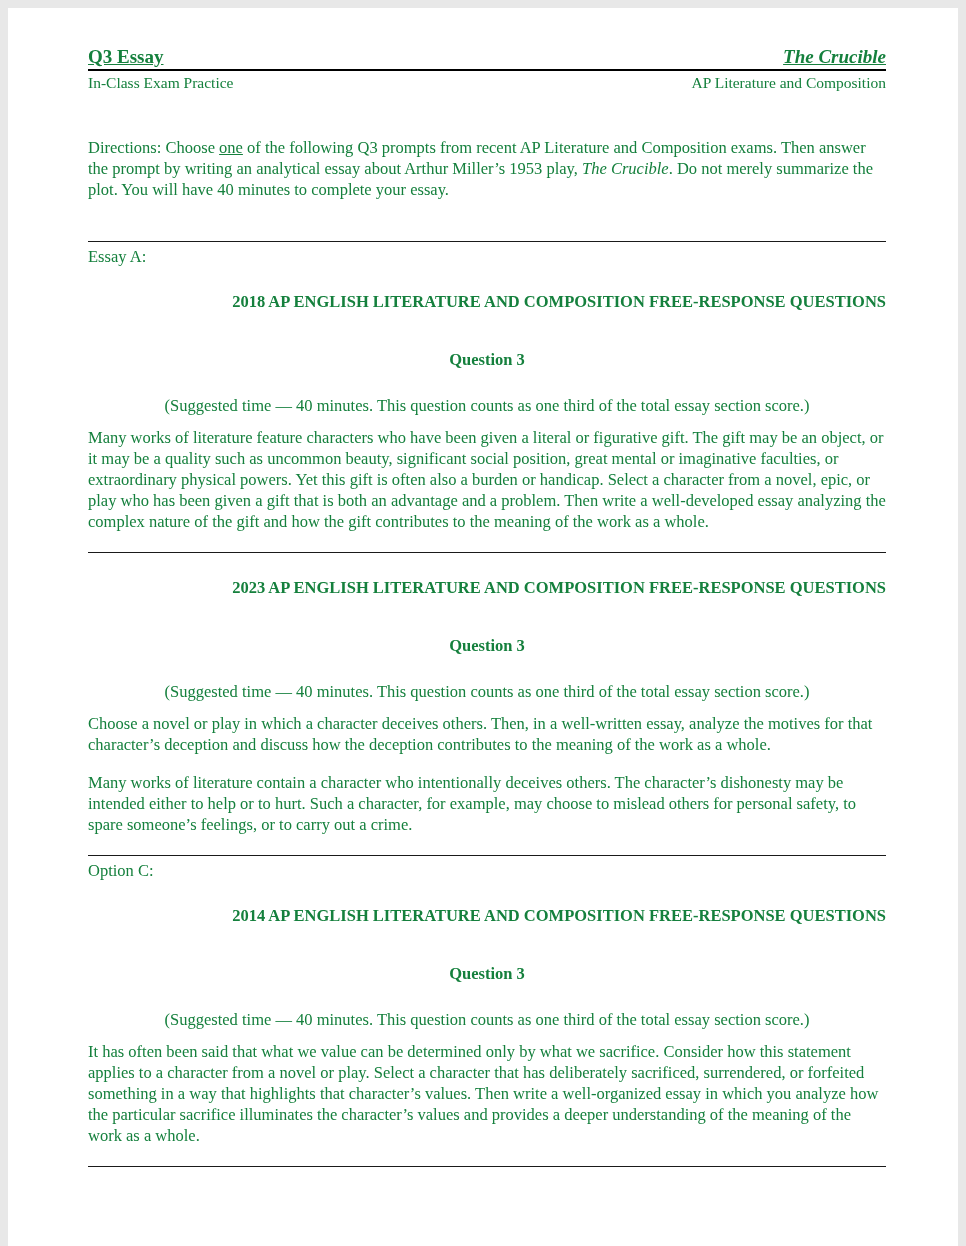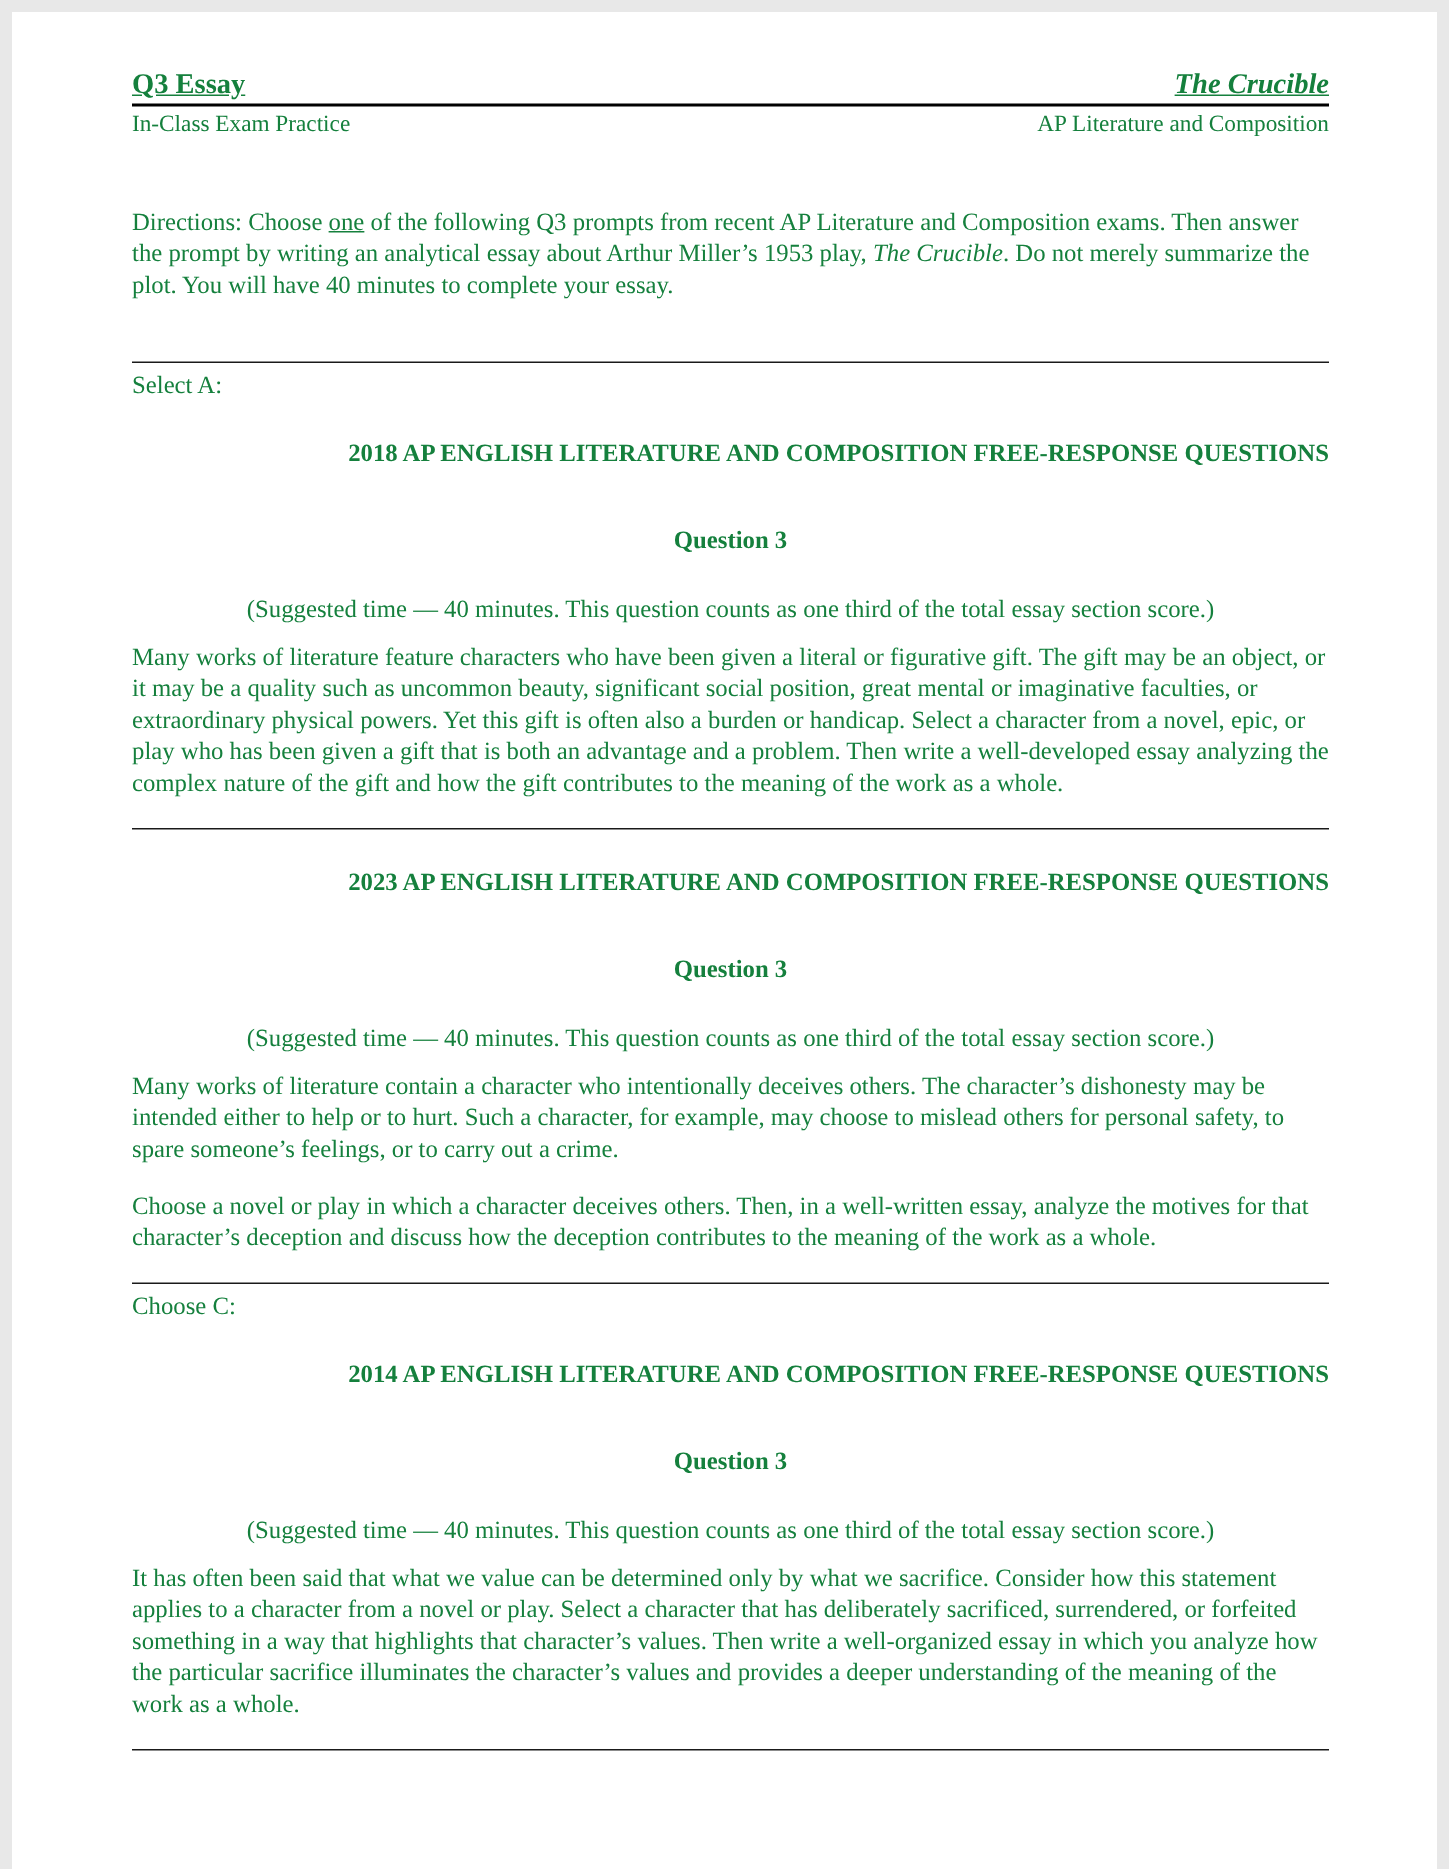--- a/index.html
+++ b/index.html
@@ -107,35 +107,35 @@
       <span class="header-title-right">The Crucible</span>
     </div>
     <div class="subheader-row">
       <span>In-Class Exam Practice</span>
       <span>AP Literature and Composition</span>
     </div>
 
     <p class="directions"><span class="seg-bold">Directions:</span><span> Choose </span><span class="seg-underline">one</span><span> of the following Q3 prompts from recent AP Literature and Composition exams. Then answer the prompt by writing an analytical essay about Arthur Miller’s 1953 play, </span><span class="seg-italic">The Crucible</span><span>. Do not merely summarize the plot. You will have 40 minutes to complete your essay.</span></p>
 
     <div class="rule first"></div>
-    <div class="option-label">Select A:</div>
+    <div class="option-label">Essay A:</div>
     <div class="exam-title">2018 AP ENGLISH LITERATURE AND COMPOSITION FREE-RESPONSE QUESTIONS</div>
     <div class="question-heading">Question 3</div>
     <div class="time-note">(Suggested time — 40 minutes. This question counts as one third of the total essay section score.)</div>
     <p class="body-para">Many works of literature feature characters who have been given a literal or figurative gift. The gift may be an object, or it may be a quality such as uncommon beauty, significant social position, great mental or imaginative faculties, or extraordinary physical powers. Yet this gift is often also a burden or handicap. Select a character from a novel, epic, or play who has been given a gift that is both an advantage and a problem. Then write a well-developed essay analyzing the complex nature of the gift and how the gift contributes to the meaning of the work as a whole.</p>
 
     <div class="rule"></div>
     <div class="exam-title">2023 AP ENGLISH LITERATURE AND COMPOSITION FREE-RESPONSE QUESTIONS</div>
     <div class="question-heading">Question 3</div>
     <div class="time-note">(Suggested time — 40 minutes. This question counts as one third of the total essay section score.)</div>
+    <p class="body-para">Choose a novel or play in which a character deceives others. Then, in a well-written essay, analyze the motives for that character’s deception and discuss how the deception contributes to the meaning of the work as a whole.</p>
     <p class="body-para">Many works of literature contain a character who intentionally deceives others. The character’s dishonesty may be intended either to help or to hurt. Such a character, for example, may choose to mislead others for personal safety, to spare someone’s feelings, or to carry out a crime.</p>
-    <p class="body-para">Choose a novel or play in which a character deceives others. Then, in a well-written essay, analyze the motives for that character’s deception and discuss how the deception contributes to the meaning of the work as a whole.</p>
 
     <div class="rule"></div>
-    <div class="option-label">Choose C:</div>
+    <div class="option-label">Option C:</div>
     <div class="exam-title">2014 AP ENGLISH LITERATURE AND COMPOSITION FREE-RESPONSE QUESTIONS</div>
     <div class="question-heading">Question 3</div>
     <div class="time-note">(Suggested time — 40 minutes. This question counts as one third of the total essay section score.)</div>
     <p class="body-para">It has often been said that what we value can be determined only by what we sacrifice. Consider how this statement applies to a character from a novel or play. Select a character that has deliberately sacrificed, surrendered, or forfeited something in a way that highlights that character’s values. Then write a well-organized essay in which you analyze how the particular sacrifice illuminates the character’s values and provides a deeper understanding of the meaning of the work as a whole.</p>
 
     <div class="rule"></div>
 
   </div>
 </div>
 

